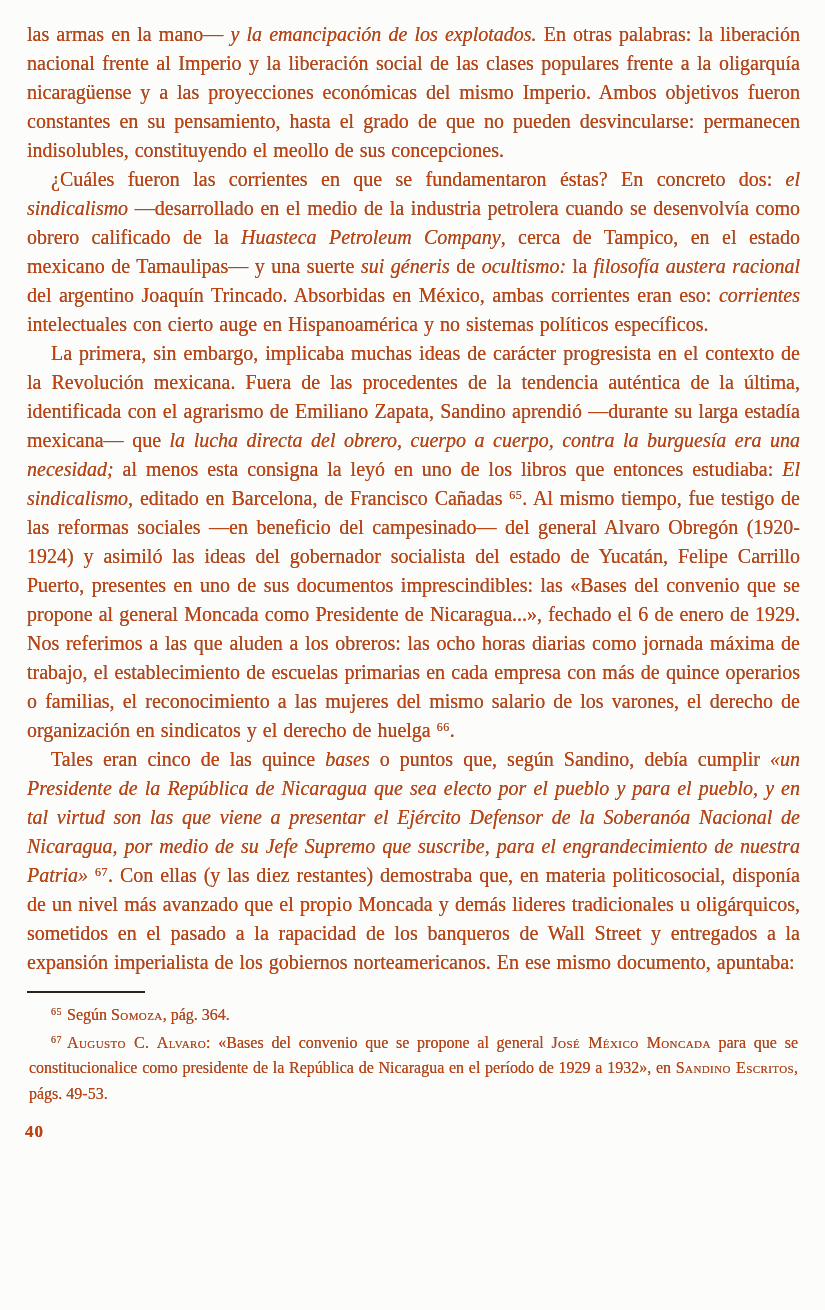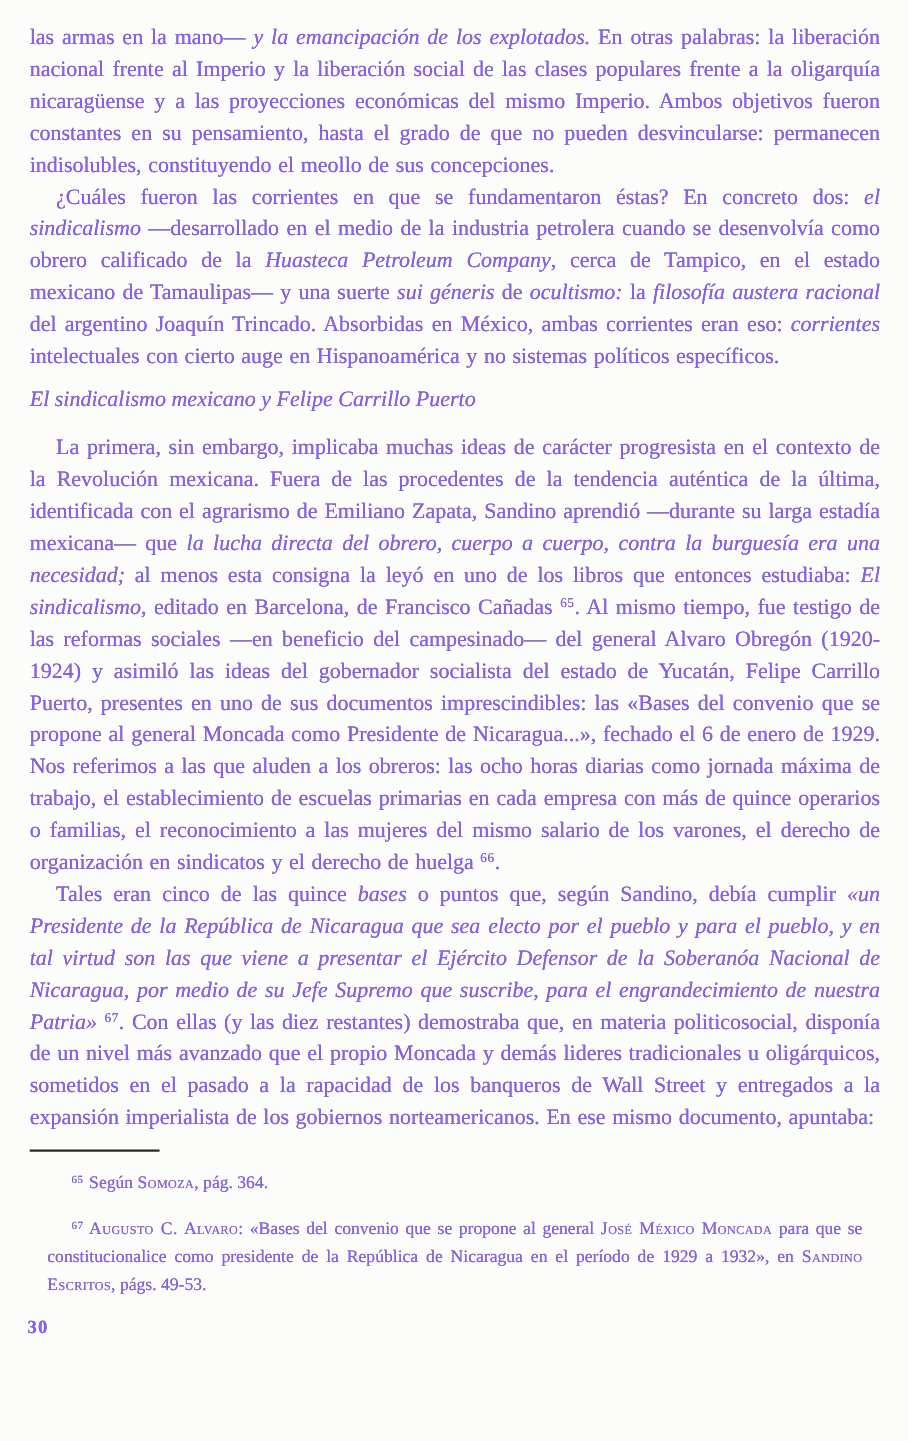--- a/index.html
+++ b/index.html
@@ -5,21 +5,21 @@
   html, body { margin: 0; padding: 0; }
   body { background: #ffffff; }
 
   .page {
     position: relative;
     width: 825px;
     height: 1310px;
     background: #fcfcfa;
     overflow: hidden;
     font-family: "Liberation Serif", "DejaVu Serif", serif;
-    color: #8b5cf6;
+    color: #c2410c;
   }
 
   .text-block {
     padding: 20px 25px 0 27px;
   }
 
   .body-p {
     margin: 0;
     font-size: 20px;
     line-height: 29px;
@@ -52,21 +52,21 @@
     width: 118px;
     height: 0;
     border-top: 2px solid #2a241d;
     margin: 14px 0 9px 27px;
   }
 
   .footnotes {
     padding: 0 25px 0 27px;
   }
   .footnote {
-    margin: 16px;
+    margin: 2px;
     font-size: 16px;
     line-height: 25.5px;
     text-align: justify;
     text-indent: 22px;
     text-shadow: 0 0 0.4px rgba(31,26,20,0.6);
   }
   .footnote sup.fnref {
     font-size: 10px;
     vertical-align: 5px;
     margin-right: 5px;
@@ -85,34 +85,33 @@
 <body>
 
 <div class="page">
 
   <div class="text-block">
 
     <p class="body-p"><span>las armas en la mano— </span><span class="it">y la emancipación de los explotados.</span><span> En otras palabras: la liberación nacional frente al Imperio y la liberación social de las clases populares frente a la oligarquía nicaragüense y a las proyecciones económicas del mismo Imperio. Ambos objetivos fueron constantes en su pensamiento, hasta el grado de que no pueden desvincularse: permanecen indisolubles, constituyendo el meollo de sus concepciones.</span></p>
 
     <p class="body-p indent"><span>¿Cuáles fueron las corrientes en que se fundamentaron éstas? En concreto dos: </span><span class="it">el sindicalismo</span><span> —desarrollado en el medio de la industria petrolera cuando se desenvolvía como obrero calificado de la </span><span class="it">Huasteca Petroleum Company</span><span>, cerca de Tampico, en el estado mexicano de Tamaulipas— y una suerte </span><span class="it">sui géneris</span><span> de </span><span class="it">ocultismo:</span><span> la </span><span class="it">filosofía austera racional</span><span> del argentino Joaquín Trincado. Absorbidas en México, ambas corrientes eran eso: </span><span class="it">corrientes</span><span> intelectuales con cierto auge en Hispanoamérica y no sistemas políticos específicos.</span></p>
 
-    <h2 class="section-heading">El sindicalismo mexicano y Felipe Carrillo Puerto</h2>
 
     <p class="body-p indent"><span>La primera, sin embargo, implicaba muchas ideas de carácter progresista en el contexto de la Revolución mexicana. Fuera de las procedentes de la tendencia auténtica de la última, identificada con el agrarismo de Emiliano Zapata, Sandino aprendió —durante su larga estadía mexicana— que </span><span class="it">la lucha directa del obrero, cuerpo a cuerpo, contra la burguesía era una necesidad;</span><span> al menos esta consigna la leyó en uno de los libros que entonces estudiaba: </span><span class="it">El sindicalismo,</span><span> editado en Barcelona, de Francisco Cañadas </span><sup class="fnref">65</sup><span>. Al mismo tiempo, fue testigo de las reformas sociales —en beneficio del campesinado— del general Alvaro Obregón (1920-1924) y asimiló las ideas del gobernador socialista del estado de Yucatán, Felipe Carrillo Puerto, presentes en uno de sus documentos imprescindibles: las «Bases del convenio que se propone al general Moncada como Presidente de Nicaragua...», fechado el 6 de enero de 1929. Nos referimos a las que aluden a los obreros: las ocho horas diarias como jornada máxima de trabajo, el establecimiento de escuelas primarias en cada empresa con más de quince operarios o familias, el reconocimiento a las mujeres del mismo salario de los varones, el derecho de organización en sindicatos y el derecho de huelga </span><sup class="fnref">66</sup><span>.</span></p>
 
     <p class="body-p indent"><span>Tales eran cinco de las quince </span><span class="it">bases</span><span> o puntos que, según Sandino, debía cumplir </span><span class="it">«un Presidente de la República de Nicaragua que sea electo por el pueblo y para el pueblo, y en tal virtud son las que viene a presentar el Ejército Defensor de la Soberanóa Nacional de Nicaragua, por medio de su Jefe Supremo que suscribe, para el engrandecimiento de nuestra Patria» </span><sup class="fnref">67</sup><span>. Con ellas (y las diez restantes) demostraba que, en materia politicosocial, disponía de un nivel más avanzado que el propio Moncada y demás lideres tradicionales u oligárquicos, sometidos en el pasado a la rapacidad de los banqueros de Wall Street y entregados a la expansión imperialista de los gobiernos norteamericanos. En ese mismo documento, apuntaba:</span></p>
 
   </div>
 
   <div class="footnote-divider"></div>
 
   <div class="footnotes">
 
     <p class="footnote"><sup class="fnref">65</sup><span>Según </span><span class="sc">Somoza</span><span>, pág. 364.</span></p>
 
 
     <p class="footnote"><sup class="fnref">67</sup><span class="sc">Augusto C. Alvaro</span><span>: «Bases del convenio que se propone al general </span><span class="sc">José México Moncada</span><span> para que se constitucionalice como presidente de la República de Nicaragua en el período de 1929 a 1932», en </span><span class="sc">Sandino Escritos</span><span>, págs. 49-53.</span></p>
 
   </div>
 
-  <div class="page-number">30</div>
+  <div class="page-number">40</div>
 
 </div>
 
 </body></html>

